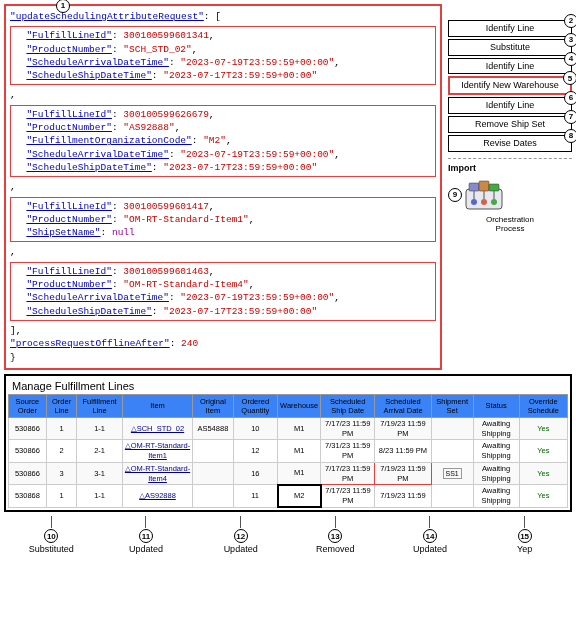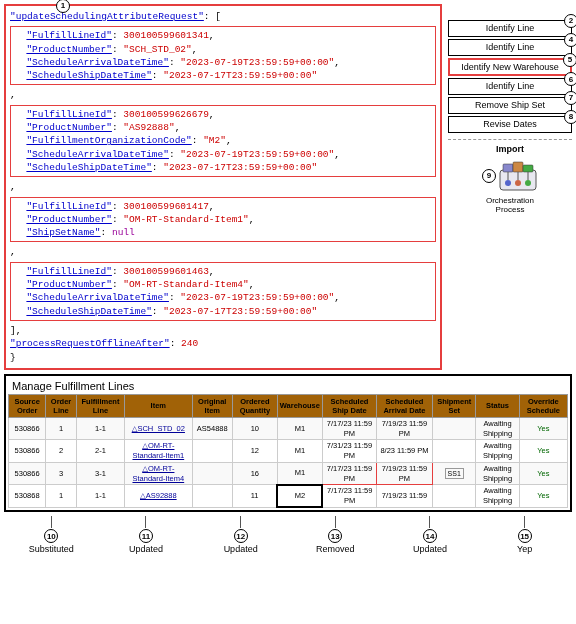--- a/index.html
+++ b/index.html
@@ -107,25 +107,25 @@
     }
 
     table.data-table {
       width: 100%;
       border-collapse: collapse;
       font-family: Arial, sans-serif;
       font-size: 7.5px;
     }
 
     table.data-table th {
-      background: #a16207;
+      background: #3b82f6;
       border: 1px solid #999;
       padding: 2px 2px;
       text-align: center;
-      font-weight: bold;
+      font-weight: normal;
       line-height: 1.2;
     }
 
     table.data-table td {
       border: 1px solid #ccc;
       padding: 1px 2px;
       text-align: center;
       line-height: 1.3;
     }
 
@@ -255,41 +255,45 @@
       <div><span class="json-key">"processRequestOfflineAfter"</span>: <span class="json-value-number">240</span></div>
       <div>}</div>
     </div>
 
     <div class="callouts-column">
       <div class="callout-box">
         <span>Identify Line</span>
         <span class="callout-number">2</span>
       </div>
       <div class="callout-box">
+        <span>Substitute</span>
+        <span class="callout-number">3</span>
+      </div>
+      <div class="callout-box">
         <span>Identify Line</span>
         <span class="callout-number">4</span>
       </div>
       <div class="callout-box highlighted">
         <span>Identify New Warehouse</span>
         <span class="callout-number">5</span>
       </div>
       <div class="callout-box">
         <span>Identify Line</span>
         <span class="callout-number">6</span>
       </div>
       <div class="callout-box">
         <span>Remove Ship Set</span>
         <span class="callout-number">7</span>
       </div>
       <div class="callout-box">
         <span>Revise Dates</span>
         <span class="callout-number">8</span>
       </div>
 
-      <div style="margin-top:4px; display:flex; flex-direction:column; align-items:center;">
+      <div style="margin-top:4px; display:flex; flex-direction:column; ">
         <div style="border-top:1px dashed #999; width:100%; margin-bottom:4px;"></div>
         <div style="font-family:Arial,sans-serif; font-size:9px; font-weight:bold; margin-bottom:2px;">Import</div>
         <div style="display:flex; align-items:center; gap:2px;">
           <span class="num-badge">9</span>
           <svg width="40" height="40" viewBox="0 0 40 40">
 
             <rect x="2" y="14" width="36" height="20" rx="3" fill="#e8e8f0" stroke="#555" stroke-width="1"></rect>
             <rect x="5" y="8" width="10" height="8" rx="1" fill="#8888cc" stroke="#333" stroke-width="0.5"></rect>
             <rect x="15" y="6" width="10" height="10" rx="1" fill="#cc8844" stroke="#333" stroke-width="0.5"></rect>
             <rect x="25" y="9" width="10" height="7" rx="1" fill="#44aa44" stroke="#333" stroke-width="0.5"></rect>

